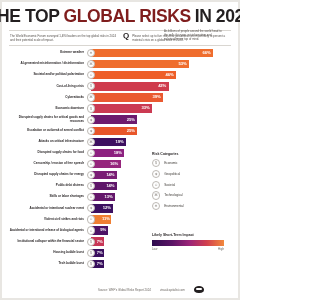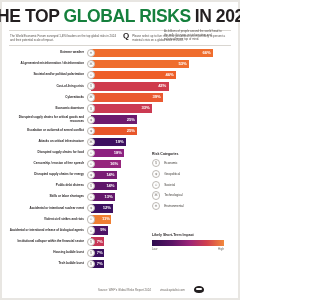--- a/index.html
+++ b/index.html
@@ -25,21 +25,21 @@
     gap:4px;
     font-size:17.5px;
     font-weight:bold;
     letter-spacing:-0.4px;
     line-height:1;
     white-space:nowrap;
     font-stretch:condensed;
     margin-top:1px;
   }
   .title-dark { color:#231f20; }
-  .title-accent { color:#15803d; }
+  .title-accent { color:#7f1d1d; }
 
   .title-rule {
     height:1px; background:#d9d6d1; margin:4px 0 3px 0;
   }
 
   
   .subhead {
     display:flex; gap:6px; align-items:flex-start;
     font-size:2.9px; line-height:1.38; color:#55504c;
     padding:0 1px;

